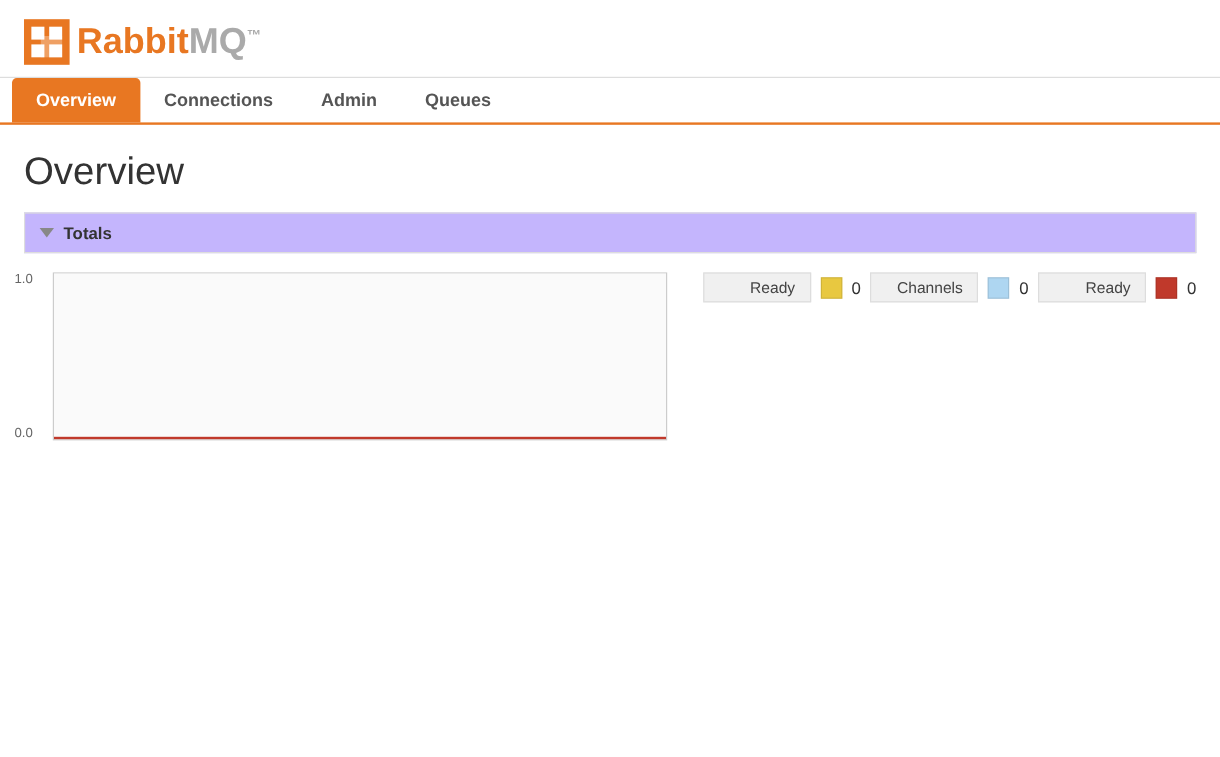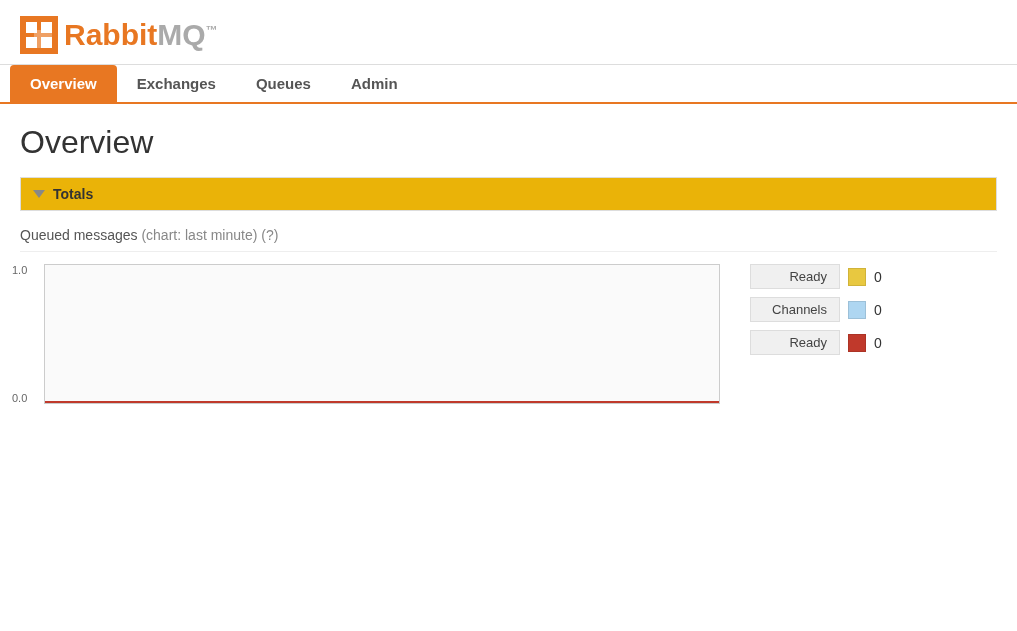--- a/index.html
+++ b/index.html
@@ -18,21 +18,21 @@
     
     #nav { background: #fff; padding: 0 0 0 10px; border-bottom: 2px solid #e87722; display: flex; align-items: center; }
     .nav-item { padding: 10px 20px; font-size: 15px; font-weight: bold; color: #555; cursor: pointer; text-decoration: none; display: block; }
     .nav-item.active { background: #e87722; color: #fff; border-radius: 4px 4px 0 0; }
 
     
     #main { padding: 20px 20px; }
     #page-title { font-size: 32px; font-weight: 300; color: #333; margin-bottom: 16px; }
 
     
-    #totals-section { background: #eab308; border: 1px solid #ddd; margin-bottom: 16px; }
+    #totals-section { background: #c4b5fd; border: 1px solid #ddd; margin-bottom: 16px; }
     #totals-header { padding: 8px 12px; display: flex; align-items: center; gap: 8px; font-weight: bold; font-size: 14px; cursor: pointer; }
     .triangle-down { width: 0; height: 0; border-left: 6px solid transparent; border-right: 6px solid transparent; border-top: 8px solid #888; display: inline-block; }
 
     
     #queued-section { padding: 0 0 20px 0; }
     #queued-title { font-size: 14px; color: #555; margin-bottom: 12px; border-bottom: 1px solid #eee; padding-bottom: 8px; }
     #queued-title .subtitle { color: #888; font-weight: normal; }
     #queued-title .help { color: #888; }
 
     #chart-area { display: flex; align-items: flex-start; gap: 30px; }
@@ -42,21 +42,21 @@
     #chart-box { position: relative; border: 1px solid #ccc; background: #fff; height: 140px; }
     #chart-inner { width: 100%; height: 100%; background: #fafafa; position: relative; }
     .chart-line-bottom { position: absolute; bottom: 0; left: 0; right: 0; height: 2px; background: #c0392b; }
     #chart-y-labels { position: absolute; left: -32px; top: 0; height: 100%; display: flex; flex-direction: column; justify-content: space-between; }
     #chart-wrapper { position: relative; margin-left: 24px; }
     .y-label { font-size: 11px; color: #666; }
     #x-labels { display: flex; justify-content: space-between; margin-left: 36px; margin-top: 4px; }
     .x-label { font-size: 11px; color: #666; }
 
     
-    #legend { display: flex; flex-direction: column; gap: 8px; min-width: 180px; }
+    #legend { display: flex; gap: 8px; min-width: 180px; }
     .legend-row { display: flex; align-items: center; gap: 8px; }
     .legend-label { background: #f0f0f0; border: 1px solid #ddd; padding: 4px 12px; min-width: 90px; text-align: right; font-size: 13px; color: #444; }
     .legend-color { width: 18px; height: 18px; border: 1px solid rgba(0,0,0,0.1); flex-shrink: 0; }
     .legend-value { font-size: 14px; color: #333; }
   </style>
 </head>
 <body>
 
 <div id="header">
   <div id="logo">
@@ -70,41 +70,36 @@
       </svg>
     </div>
     <div id="logo-text">
       <span class="rabbit">Rabbit</span><span class="mq">MQ</span><span class="tm">™</span>
     </div>
   </div>
 </div>
 
 <nav id="nav">
   <a class="nav-item active">Overview</a>
-  <a class="nav-item">Exchanges</a>
+  <a class="nav-item">Connections</a>
+  <a class="nav-item">Admin</a>
   <a class="nav-item">Queues</a>
-  <a class="nav-item">Admin</a>
 </nav>
 
 <div id="main">
   <h1 id="page-title">Overview</h1>
 
   <div id="totals-section">
     <div id="totals-header">
       <span class="triangle-down"></span>
       <span>Totals</span>
     </div>
   </div>
 
   <div id="queued-section">
-    <div id="queued-title">
-      <span>Queued messages</span>
-      <span class="subtitle">(chart: last minute)</span>
-      <span class="help" style="cursor:pointer;">(?)</span>
-    </div>
 
     <div id="chart-area">
 
       <div id="chart-container">
         <div id="chart-wrapper">
           <div id="chart-y-labels">
             <span class="y-label">1.0</span>
             <span class="y-label">0.0</span>
           </div>
           <div id="chart-box">

